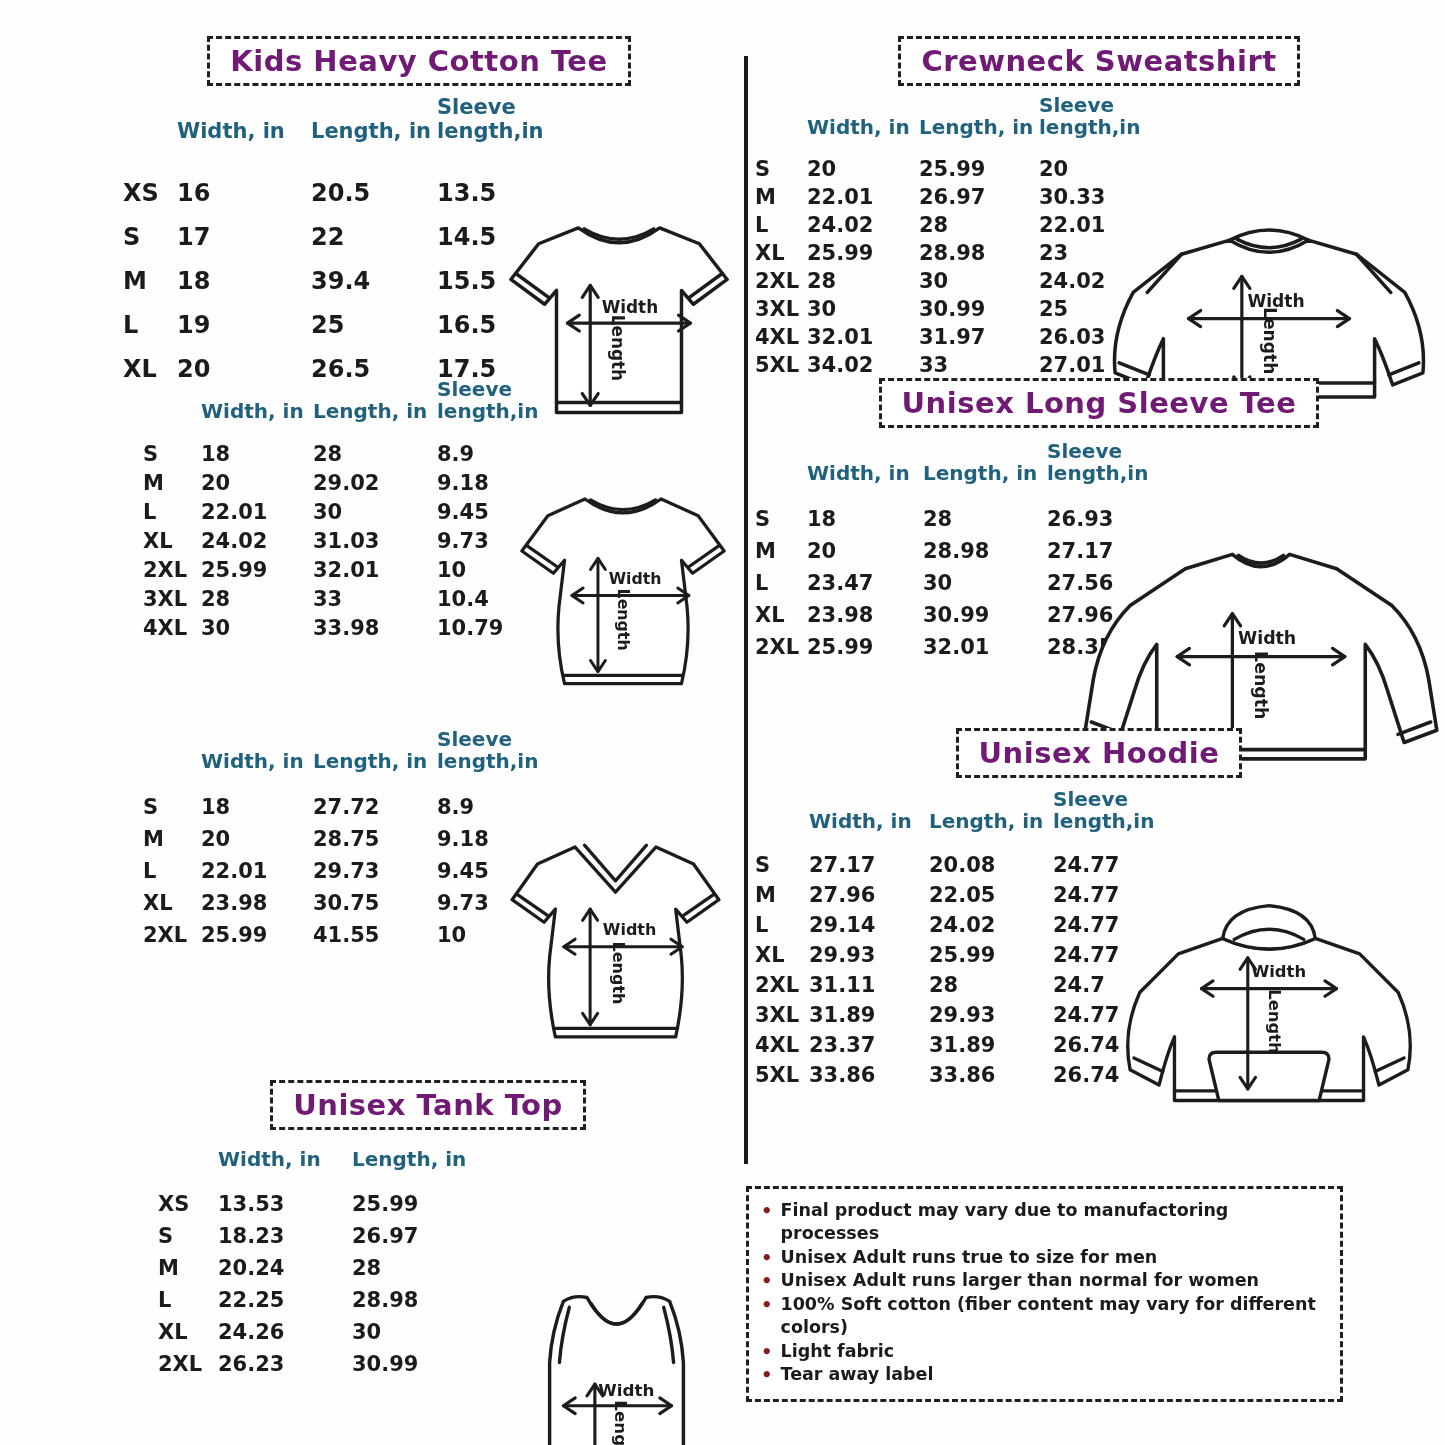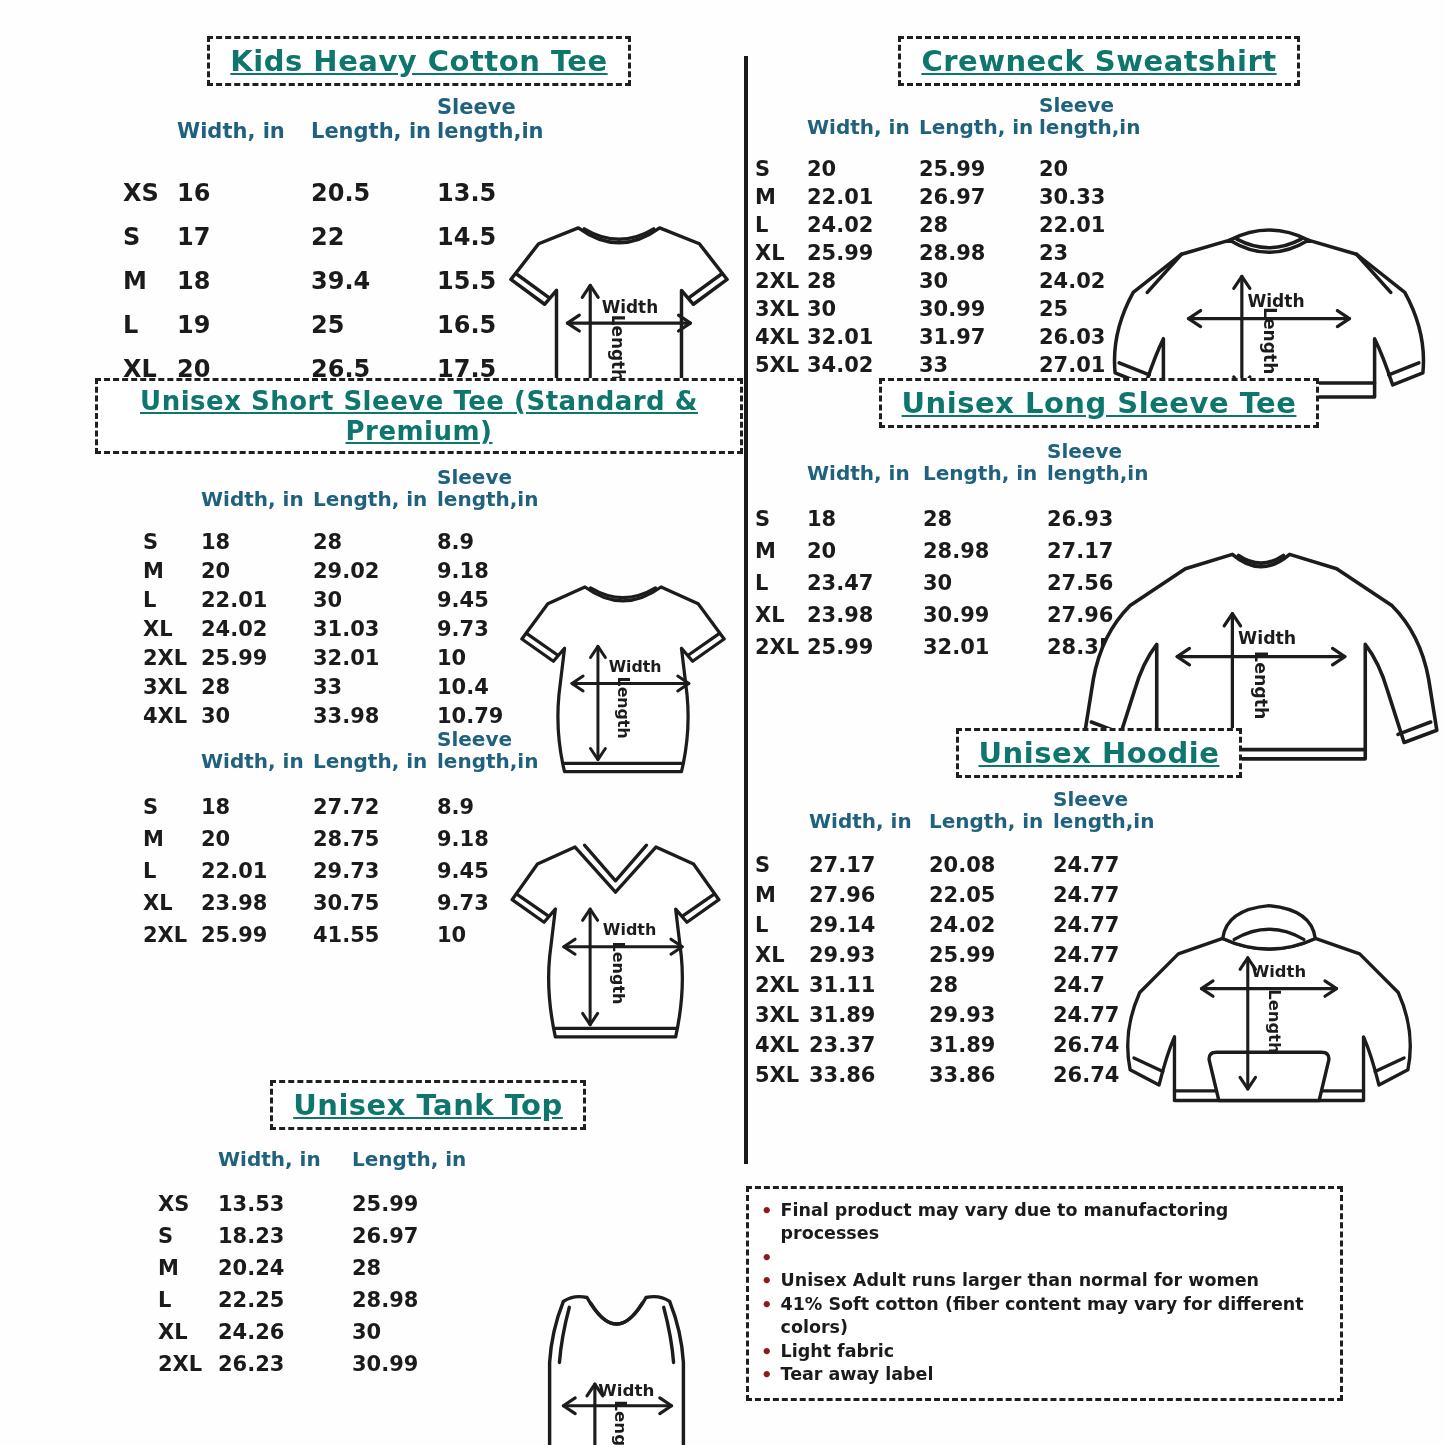--- a/index.html
+++ b/index.html
@@ -1,21 +1,21 @@
 <!DOCTYPE html>
 <html><head>
 <meta charset="utf-8">
 <style>
   html,body{margin:0;padding:0;background:#ffffff;}
   .page{position:relative;width:1445px;height:1445px;background:#fefefe;overflow:hidden;
         font-family:"DejaVu Sans","Liberation Sans",sans-serif;color:#1b1b1b;}
   .sec{position:absolute;}
   .thead{text-align:center;}
   .tbox{display:inline-block;border:3px dashed #1f1f1f;padding:5px 20px;background:#fff;
-        font-weight:bold;font-size:29px;color:#0f766e;letter-spacing:.5px;text-decoration:underline;}
+        font-weight:bold;font-size:29px;color:#701a75;letter-spacing:.5px;}
   .tbox.small{font-size:26px;padding:5px 12px;}
   .content{position:relative;}
   .tbl{display:grid;font-weight:bold;align-items:baseline;}
   .hd{color:#20617e;font-weight:bold;font-size:20px;align-self:end;padding-bottom:14px;line-height:1.12;}
   .g-kids .hd{font-size:21px;padding-bottom:20px;}
   .hd.sleeve{max-width:100px;}
   .ph{min-height:1px;}
   .c{white-space:nowrap;}
   .g-kids{grid-template-columns:54px 134px 126px 100px;font-size:24px;row-gap:16px;margin-left:28px;}
   .g-crew{grid-template-columns:52px 112px 120px 100px;font-size:21px;row-gap:4px;margin-left:2px;}
@@ -157,23 +157,20 @@
             <path class="arrow" d="M140 74 L148 62 L156 74"></path>
             <path class="arrow" d="M140 162 L148 174 L156 162"></path>
         </g>
         <text x="182" y="92">Width</text>
         <text transform="rotate(90 170 126)" x="170" y="126">Length</text>
       </svg>
     </div>
   </div>
 
   <div class="sec" style="left:95px;top:378px;width:648px;">
-    <div class="thead" style="margin-bottom:12px;">
-      <span class="tbox small">Unisex Short Sleeve Tee (Standard &amp; Premium)</span>
-    </div>
     <div class="content">
       <div class="tbl g-ss">
         <div class="ph"></div>
         <div class="hd">Width, in</div>
         <div class="hd">Length, in</div>
         <div class="hd sleeve">Sleeve length,in</div>
         <div class="c sz">S</div>
           <div class="c">18</div>
           <div class="c">28</div>
           <div class="c">8.9</div>
@@ -446,28 +443,29 @@
     </div>
   </div>
 
   <div class="notes">
     <div class="note">
         <span class="blt">•</span>
         <span>Final product may vary due to manufactoring processes</span>
       </div>
     <div class="note">
         <span class="blt">•</span>
+        <span>Unisex Adult runs true to size for men</span>
       </div>
     <div class="note">
         <span class="blt">•</span>
         <span>Unisex Adult runs larger than normal for women</span>
       </div>
     <div class="note">
         <span class="blt">•</span>
-        <span>41% Soft cotton (fiber content may vary for different colors)</span>
+        <span>100% Soft cotton (fiber content may vary for different colors)</span>
       </div>
     <div class="note">
         <span class="blt">•</span>
         <span>Light fabric</span>
       </div>
     <div class="note">
         <span class="blt">•</span>
         <span>Tear away label</span>
       </div>
   </div>

